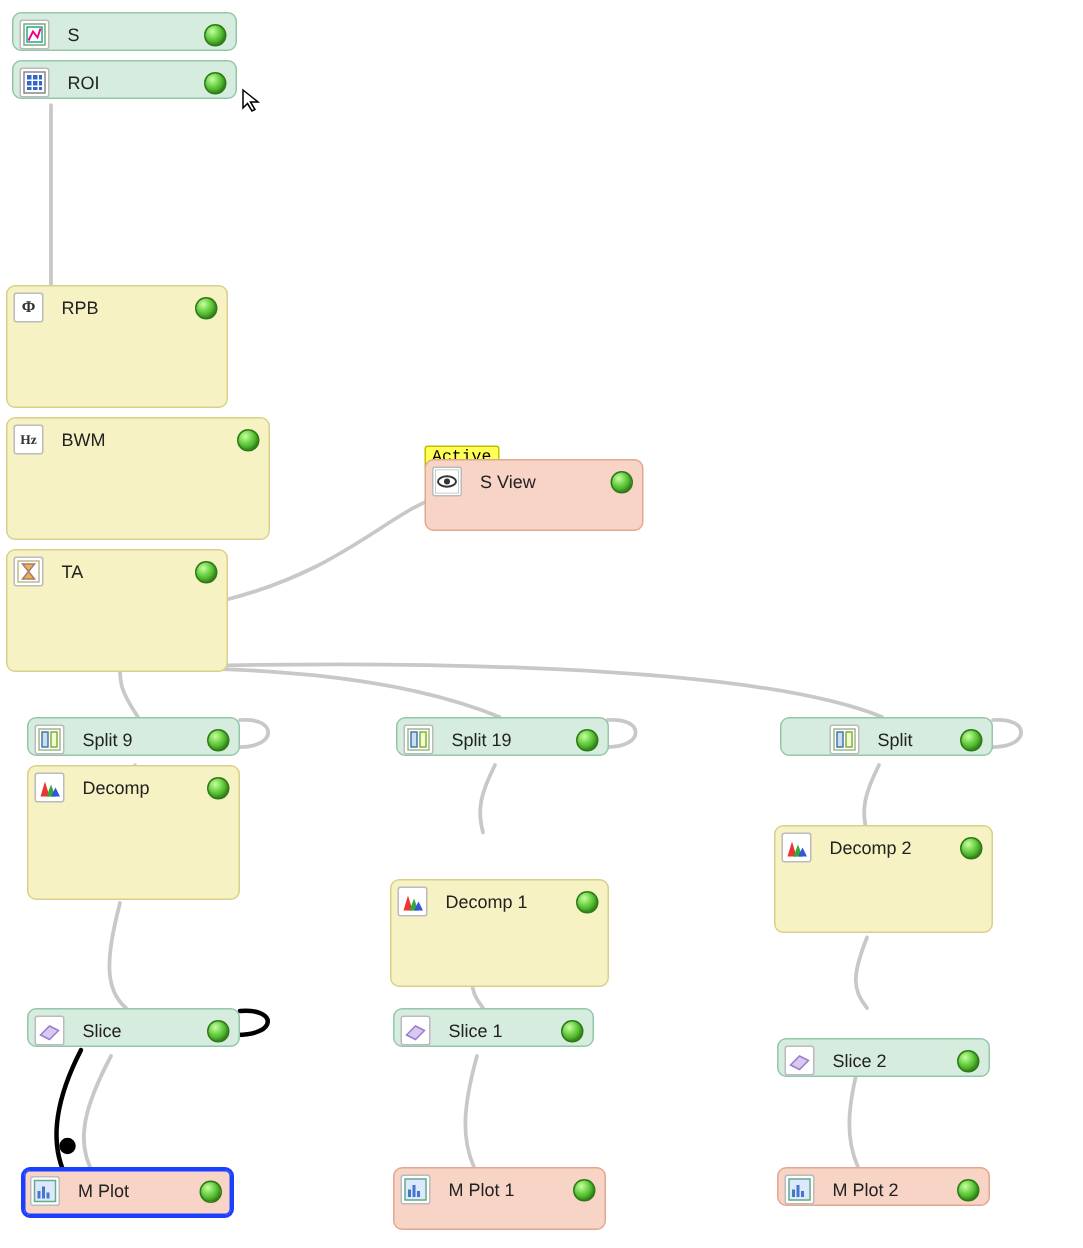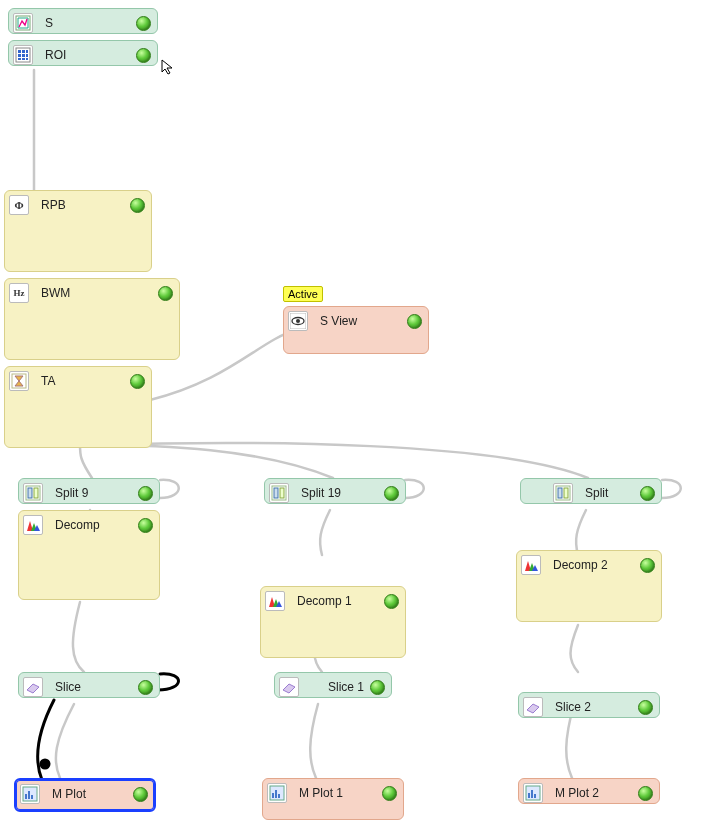--- a/index.html
+++ b/index.html
@@ -228,21 +228,21 @@
       <path d="M4 3h8L8 8l4 5H4l4-5z" fill="#e8b44a" stroke="#a77"></path>
           </svg>
     </span>
     <span class="label">TA</span>
     <span class="status-dot"></span>
   </div>
   <div class="body"></div>
       <div class="teeth-r"></div>
 </div>
 
-<div class="tooltip" style="left:283px; top:286px;">
+<div class="tooltip" style="left:283px; top:297px;font-family:Liberation Mono, monospace;">
   <span>Active</span>
 </div>
 
 <div class="node c-orange tall" style="left:283px; top:306px; width:146px; height:48px;">
   <div class="hdr">
     <span class="icon">
       <svg class="isvg" viewBox="0 0 16 16">
             <rect x="0" y="0" width="16" height="16" fill="#fff" stroke="#bbb"></rect>
       <ellipse cx="8" cy="8" rx="6" ry="3.5" fill="none" stroke="#333" stroke-width="1.3"></ellipse>
       <circle cx="8" cy="8" r="2" fill="#333"></circle>
@@ -331,21 +331,21 @@
             <path d="M2 14 L5 4 L8 14 Z" fill="#e33"></path>
             <path d="M6 14 L9 6 L12 14 Z" fill="#3a3"></path>
             <path d="M9 14 L12 8 L15 14 Z" fill="#35d"></path>
           </svg>
     </span>
     <span class="label">Decomp 1</span>
     <span class="status-dot"></span>
   </div>
 </div>
 
-<div class="node c-green" style="left:274px; top:672px; width:118px; height:26px;text-align:right;">
+<div class="node c-green" style="left:262px; top:672px; width:134px; height:26px;">
   <div class="hdr">
     <span class="icon">
       <svg class="isvg" viewBox="0 0 16 16">
             <path d="M2 11 L8 5 L14 8 L8 14 Z" fill="#d9c9ee" stroke="#9a7cd0"></path>
           </svg>
     </span>
     <span class="label">Slice 1</span>
     <span class="status-dot"></span>
   </div>
 </div>

